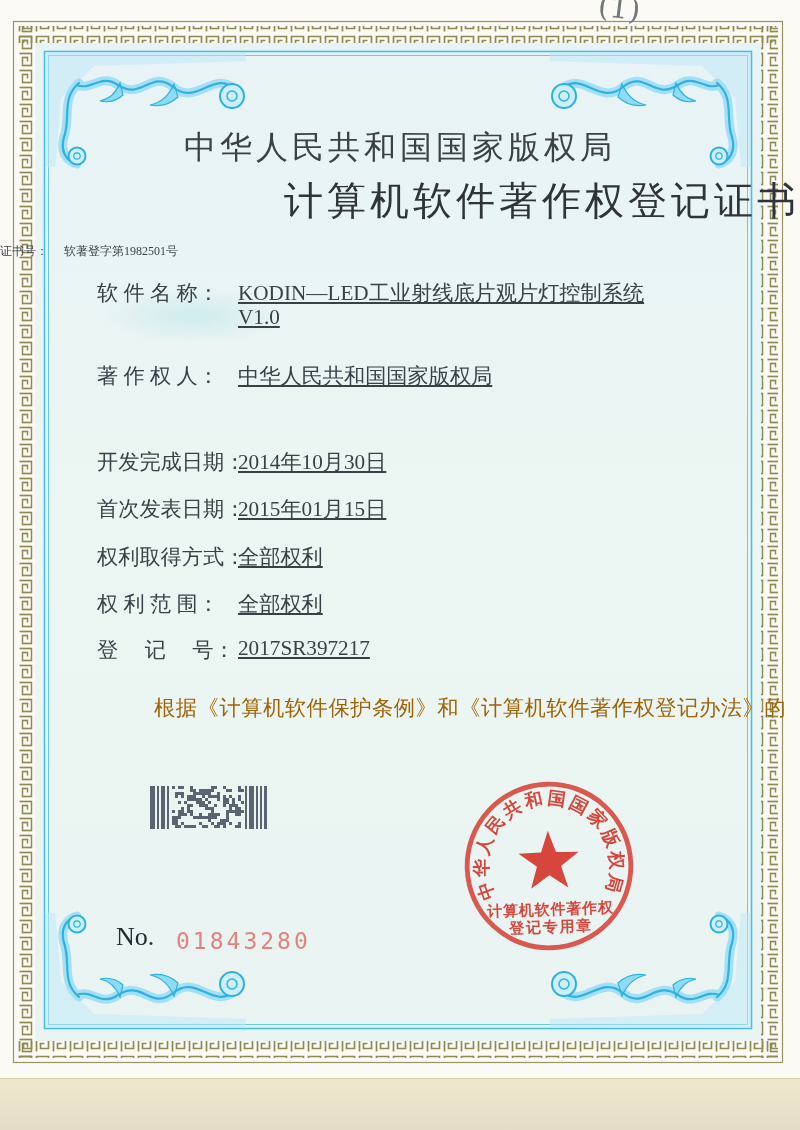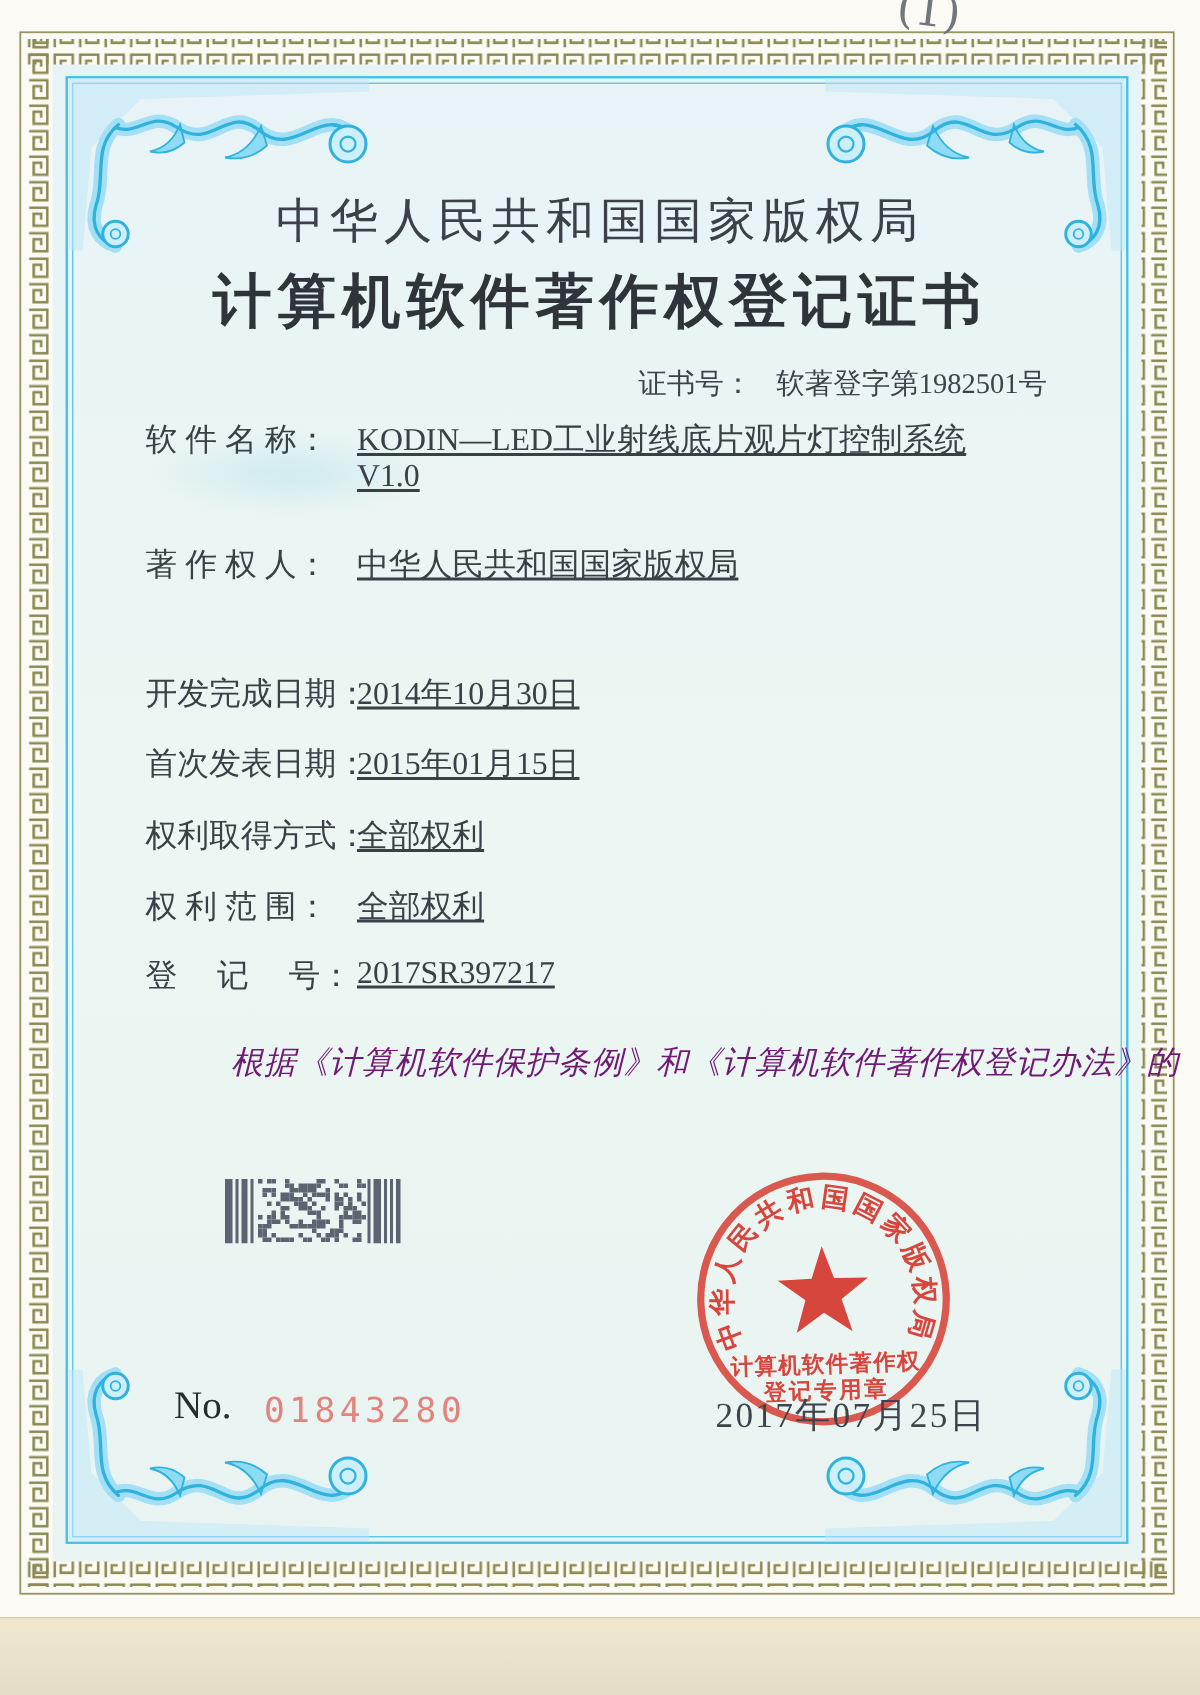--- a/index.html
+++ b/index.html
@@ -5,28 +5,28 @@
   html,body{margin:0;padding:0;}
   body{width:800px;height:1130px;overflow:hidden;background:#faf9f4;
        font-family:"Liberation Serif","DejaVu Serif",serif;}
   .page{position:relative;width:800px;height:1130px;overflow:hidden;background:#fbfaf5;}
   .scan-strip{position:absolute;left:0;right:0;top:1078px;height:52px;
        background:linear-gradient(#efe7cd,#e4dcc6);border-top:1px solid #d6cdaa;}
   .border-svg{position:absolute;left:0;top:0;z-index:1;}
   .content{position:absolute;inset:0;z-index:2;color:#394046;}
   .authority{position:absolute;top:126px;left:0;right:0;text-align:center;
        font-size:32px;letter-spacing:4px;font-weight:500;color:#3b4147;}
-  .cert-title{position:absolute;top:174px;left:0;right:0;text-align:center;
-       font-size:39px;letter-spacing:4px;font-weight:700;color:#2f343a;}
-  .certno{position:absolute;top:243px;left:0;right:102px;text-align:right;font-size:19px;color:#3d434a;}
+  .cert-title{position:absolute;top:174px;left:0;right:0;text-align:right;
+       font-size:39px;letter-spacing:4px;font-weight:400;color:#2f343a;}
+  .certno{position:absolute;top:243px;left:0;right:102px;text-align:left;font-size:12px;color:#3d434a;}
   .certno .lab{margin-right:16px;}
   .row{position:absolute;left:0;font-size:21.2px;white-space:nowrap;}
   .row .lab{position:absolute;left:97px;top:0;}
   .row .val{position:absolute;left:238px;top:0;text-decoration:underline;}
-  .statement{position:absolute;font-size:21.3px;letter-spacing:0.5px;white-space:nowrap;color:#701a75;font-style:italic;}
+  .statement{position:absolute;font-size:21.3px;letter-spacing:0.5px;white-space:nowrap;color:#a16207;}
   .smudge{position:absolute;left:103px;top:290px;width:180px;height:52px;border-radius:50%;
        background:radial-gradient(closest-side,rgba(110,205,215,.22),rgba(110,205,215,0));filter:blur(3px);}
   .barcode{position:absolute;left:150px;top:786px;}
   .barcode rect{fill:#5b6572;}
   .serial-label{position:absolute;left:116px;top:922px;font-size:26px;color:#272c31;}
   .serial-number{position:absolute;left:176px;top:928px;font-size:23px;letter-spacing:3px;
        color:#e2837d;font-family:"DejaVu Sans Mono","Liberation Mono",monospace;}
   .seal{position:absolute;left:461px;top:778px;width:176px;height:176px;z-index:3;opacity:.92;
        transform:rotate(-2deg);}
   .seal-date{position:absolute;left:477px;top:927px;z-index:4;font-size:23.5px;
@@ -299,16 +299,15 @@
     </defs>
     <circle cx="100" cy="100" r="93" fill="none" stroke="#d6382e" stroke-width="5.5" opacity="0.9"></circle>
     <text font-size="20.5" fill="#d6382e" letter-spacing="3.5" font-weight="700" font-family="Liberation Serif, serif">
       <textPath href="#sealArc" startOffset="50%" text-anchor="middle">中华人民共和国国家版权局</textPath>
     </text>
     <polygon fill="#d6382e" points="100,60 108.5,84.35 134.2,84.9 113.7,100.45 121.2,125.1 100,110.4 78.8,125.1 86.3,100.45 65.8,84.9 91.5,84.35"></polygon>
     <text x="100" y="155" text-anchor="middle" font-size="17" letter-spacing="1" fill="#d6382e" font-weight="700" font-family="Liberation Serif, serif">计算机软件著作权</text>
     <text x="100" y="175" text-anchor="middle" font-size="17" letter-spacing="2" fill="#d6382e" font-weight="700" font-family="Liberation Serif, serif">登记专用章</text>
   </svg>
 
-  <div class="seal-date">2017年07月25日</div>
 
   <div class="scan-strip"></div>
 </div>
 
 </body></html>

